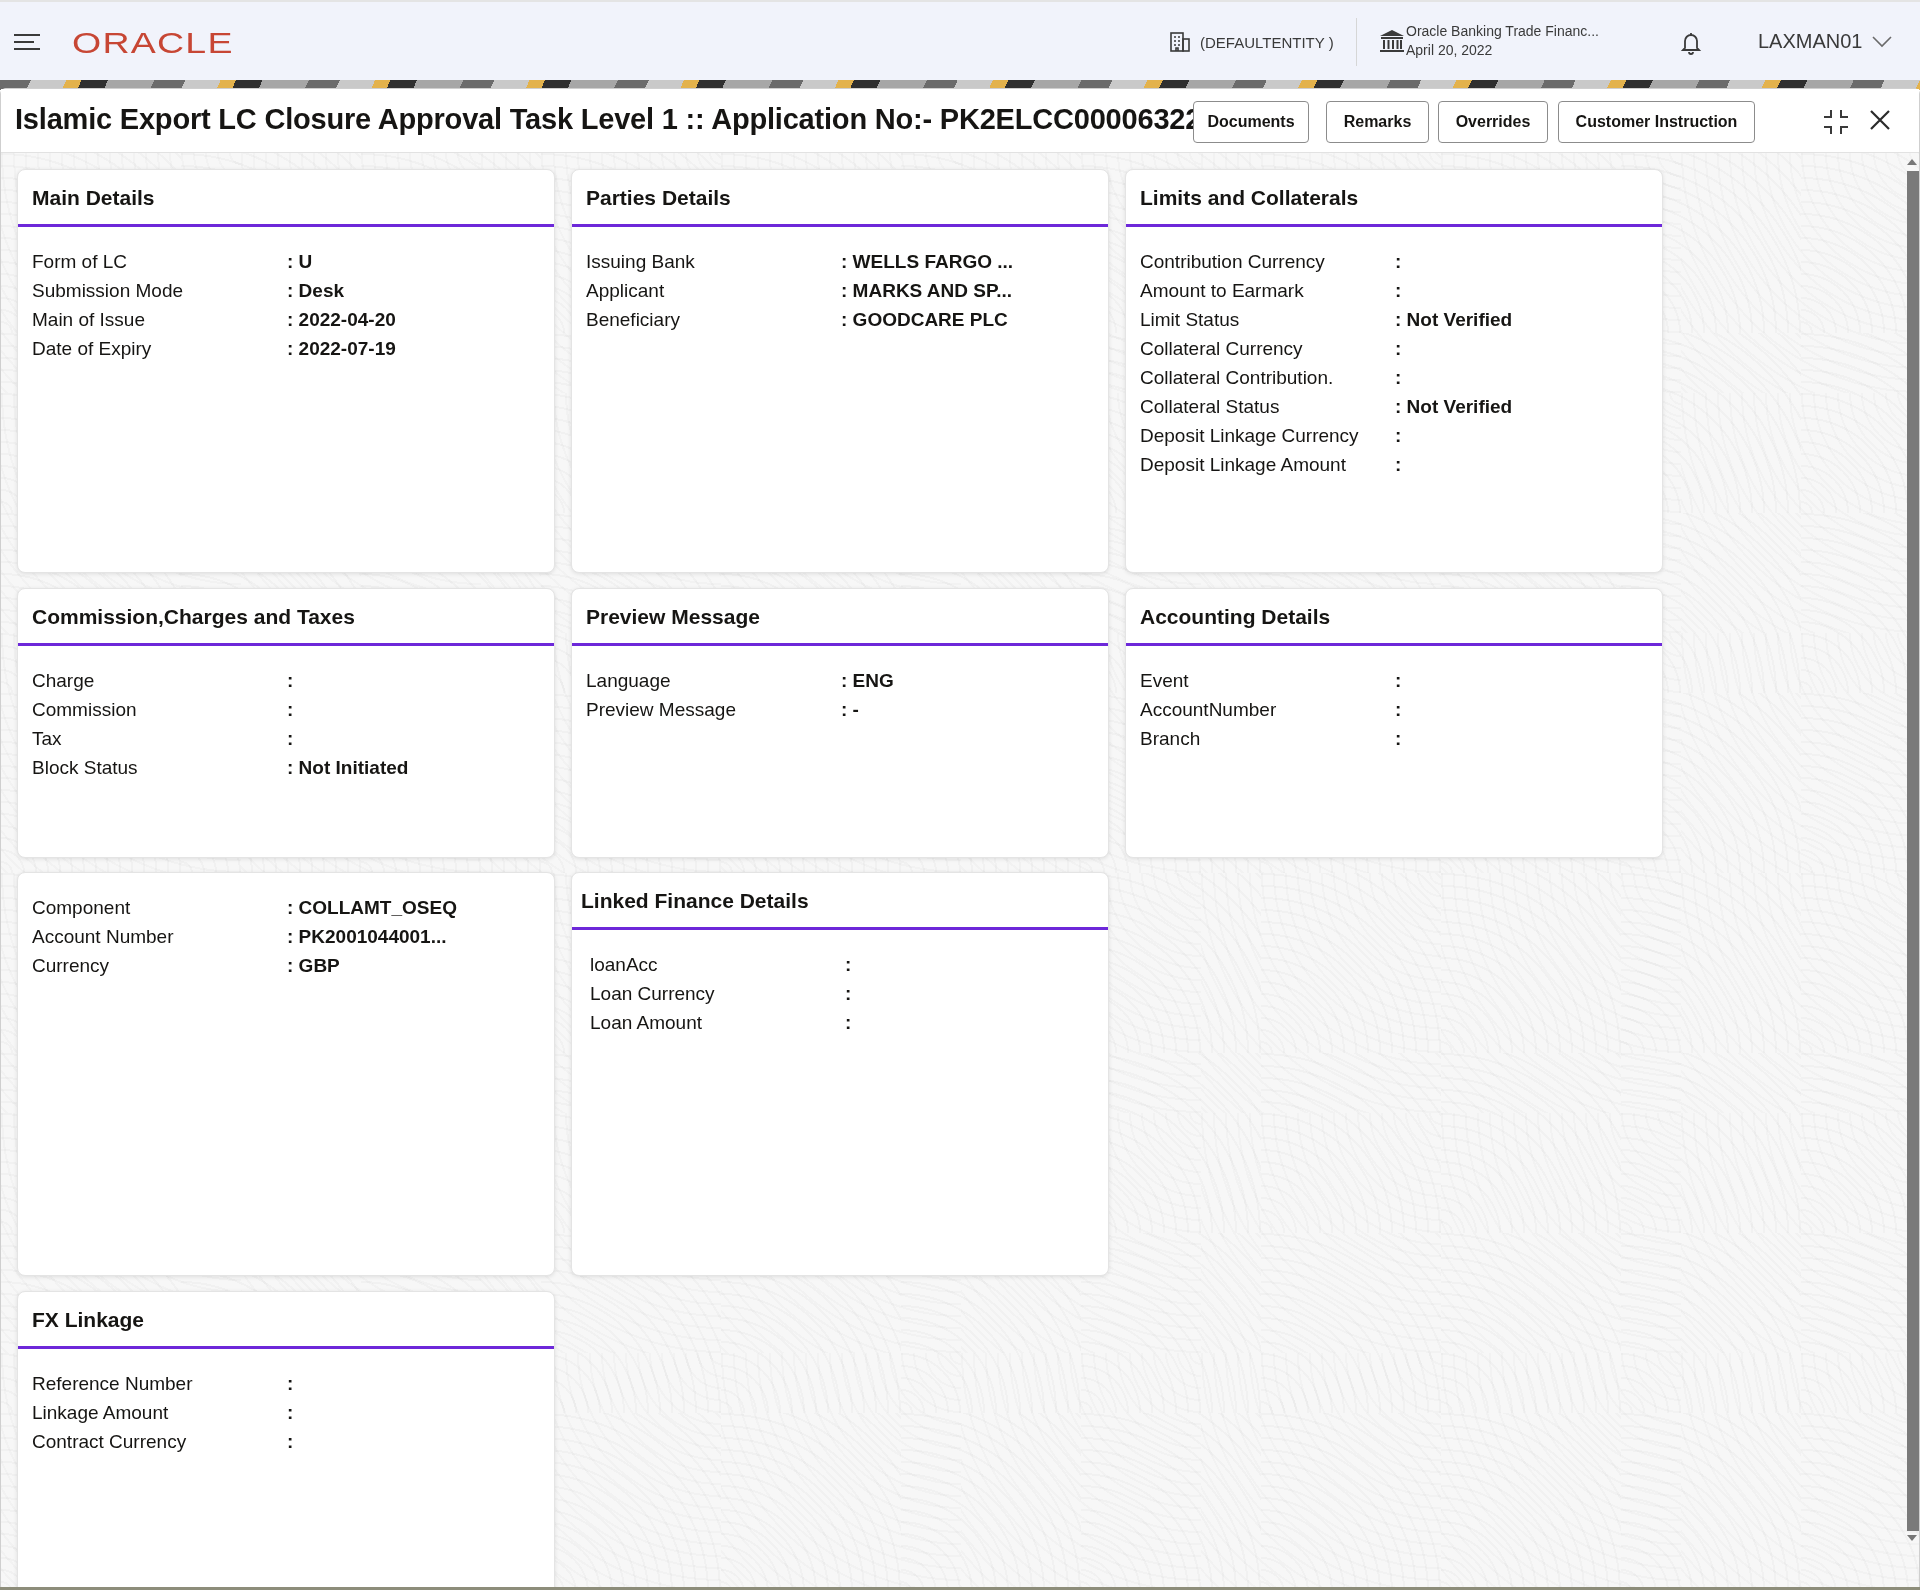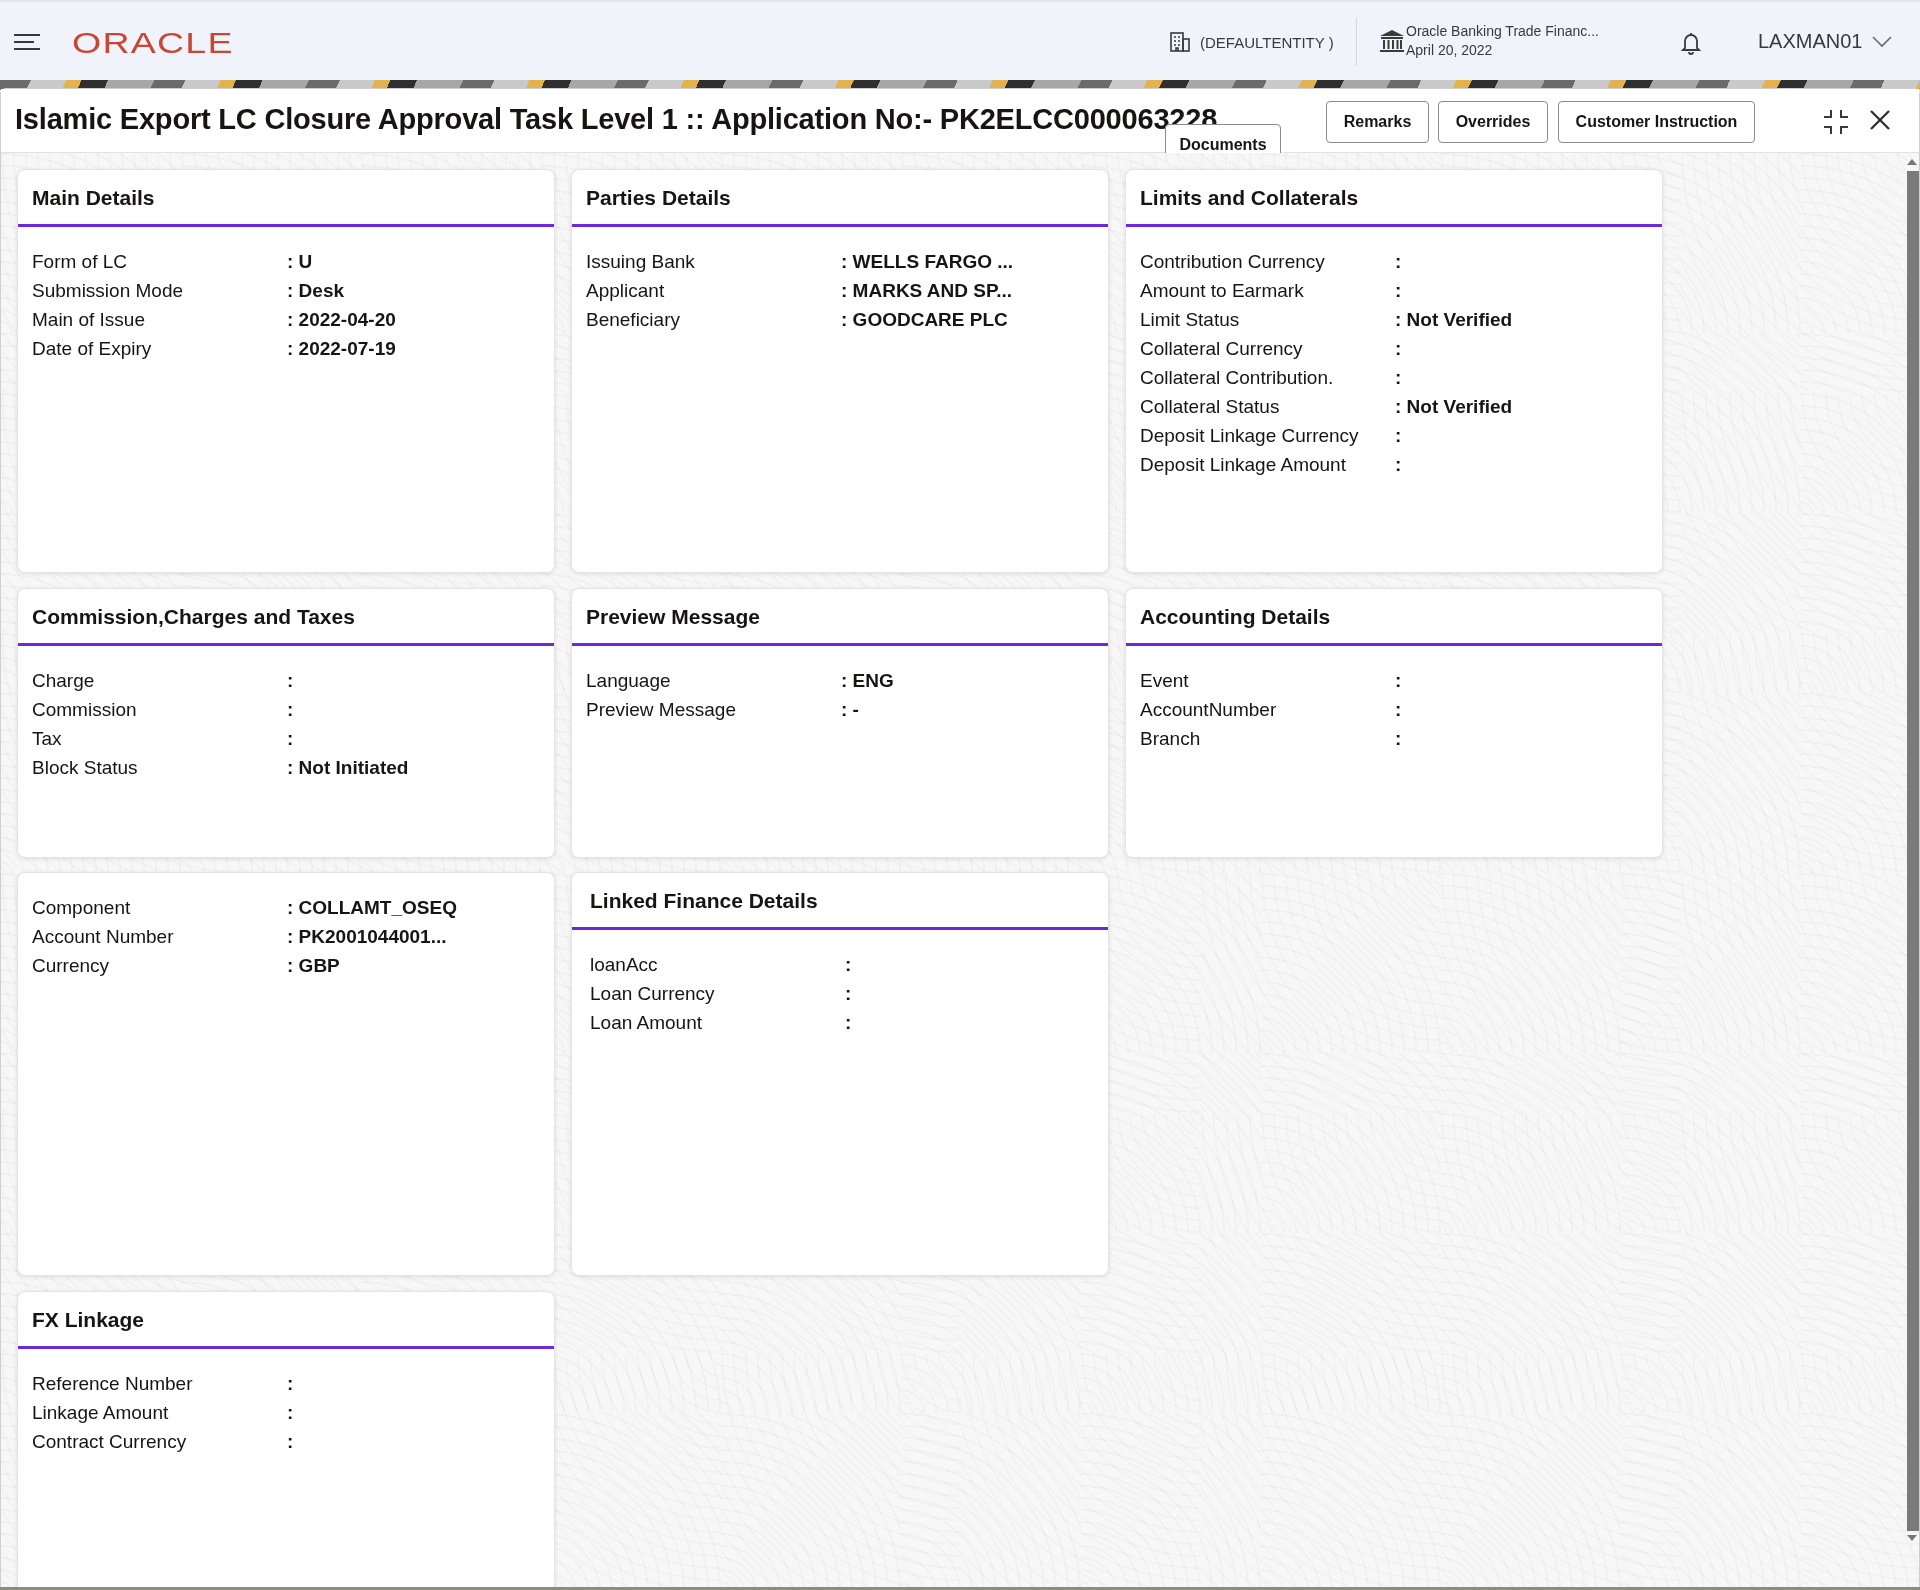--- a/index.html
+++ b/index.html
@@ -128,21 +128,21 @@
         <path d="M2 2 L11 11 L20 2"></path>
       </svg>
   </div>
 </div>
 
 <div class="band"></div>
 
 <div class="panel">
   <div class="title-row">
     <div class="page-title">Islamic Export LC Closure Approval Task Level 1 :: Application No:- PK2ELCC000063228</div>
-    <button class="hdr-btn" style="left:1164px;width:116px;margin-top:23px;">Documents</button>
+    <button class="hdr-btn" style="left:1192px;width:116px;">Documents</button>
     <button class="hdr-btn" style="left:1325px;width:103px;">Remarks</button>
     <button class="hdr-btn" style="left:1437px;width:110px;">Overrides</button>
     <button class="hdr-btn" style="left:1557px;width:197px;">Customer Instruction</button>
     <svg class="compress-icon" viewBox="0 0 30 30" fill="none" stroke="#3a3a3a" stroke-width="2">
       <path d="M10 3 V10 H3"></path>
         <path d="M20 3 V10 H27"></path>
         <path d="M3 20 H10 V27"></path>
         <path d="M27 20 H20 V27"></path>
     </svg>
     <svg class="close-icon" viewBox="0 0 26 26" fill="none" stroke="#2a2a2a" stroke-width="2.2">
@@ -295,21 +295,21 @@
             <span class="v">: PK2001044001...</span>
           </div>
         <div class="kv">
             <span class="k">Currency</span>
             <span class="v">: GBP</span>
           </div>
       </div>
     </div>
 
     <div class="card" style="left:570px;top:719px;width:538px;height:404px;">
-      <div class="card-head" style="padding-left:18px;">Linked Finance Details</div>
+      <div class="card-head" style="padding-left:9px;">Linked Finance Details</div>
       <div class="card-body" style="padding-left:18px;">
         <div class="kv">
             <span class="k">loanAcc</span>
             <span class="v">:</span>
           </div>
         <div class="kv">
             <span class="k">Loan Currency</span>
             <span class="v">:</span>
           </div>
         <div class="kv">

